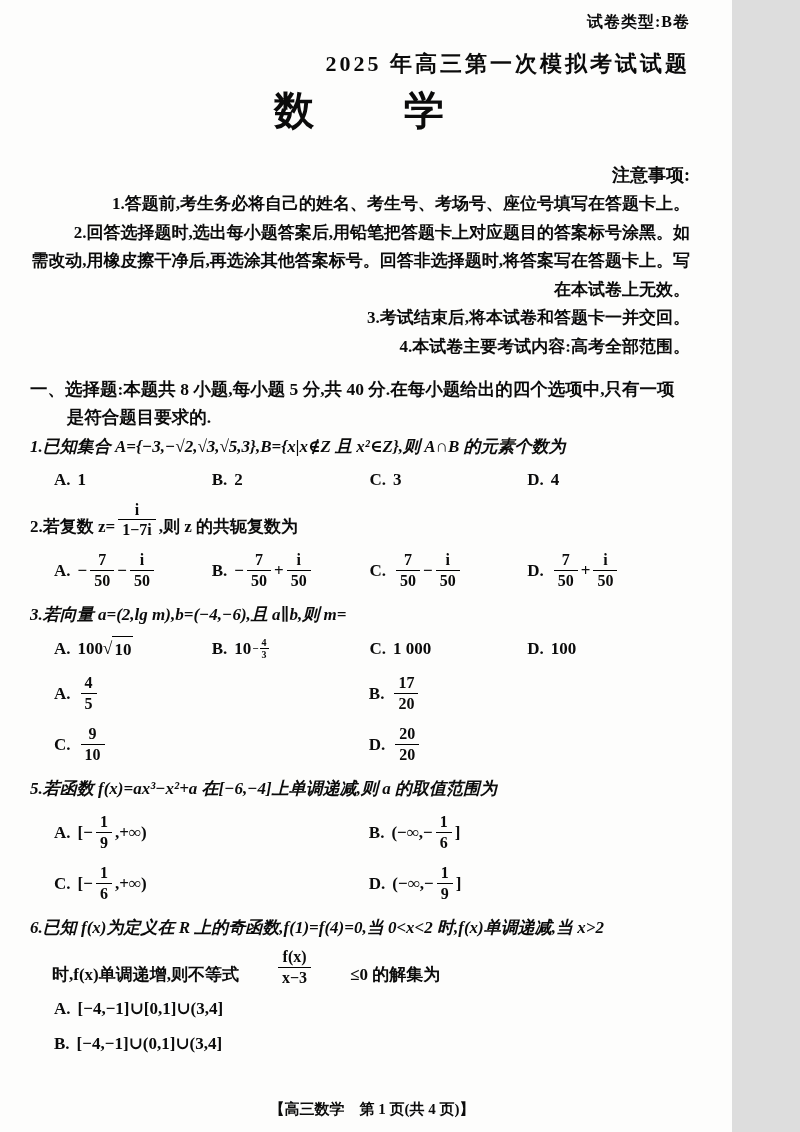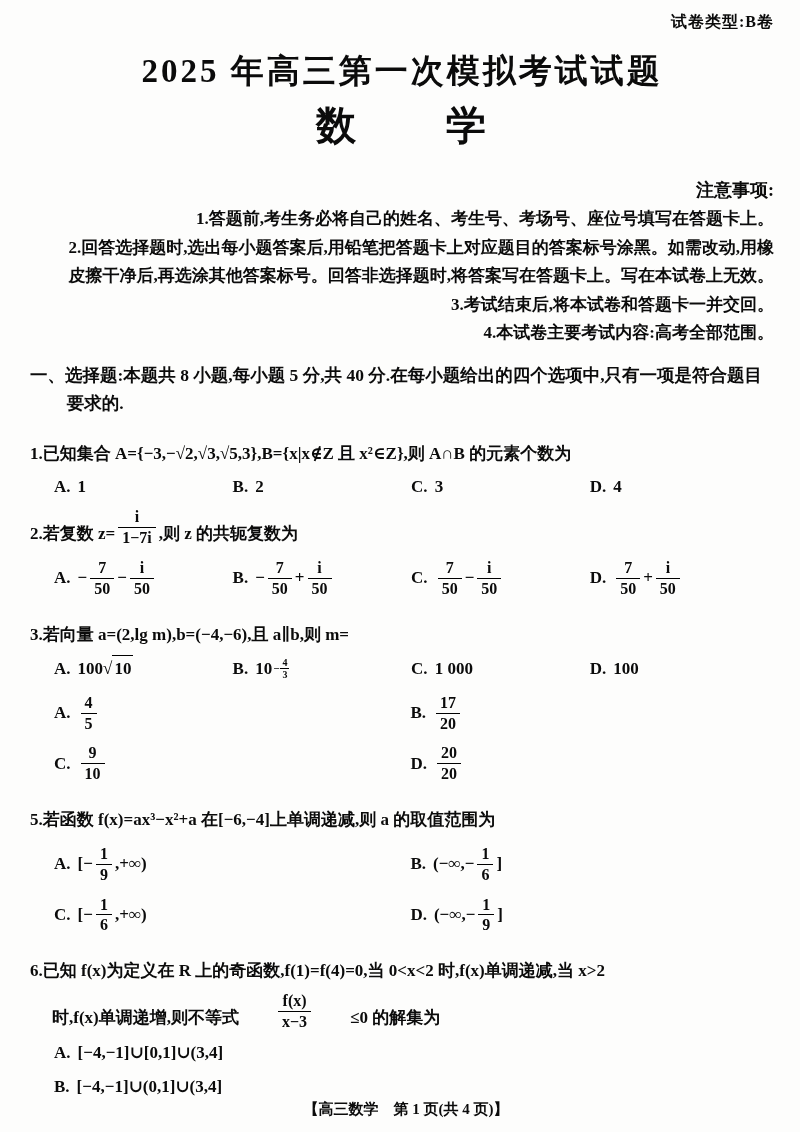--- a/index.html
+++ b/index.html
@@ -1,31 +1,31 @@
 <!DOCTYPE html>
 <html><head>
 <meta charset="utf-8">
 <style>
   html,body{margin:0;padding:0;background:#ddd;}
   .page{
-    width:800px;height:1132px;background:#fdfdfc;box-sizing:border-box;
-    padding:12px 26px 0 30px;position:relative;overflow:hidden;
+    width:732px;height:1132px;background:#fdfdfc;box-sizing:border-box;
+    padding:12px 42px 0 30px;position:relative;overflow:hidden;
     font-family:"Liberation Serif","DejaVu Serif",serif;
     color:#0b0b0b;font-weight:700;
   }
   .paper-type{text-align:right;font-size:16px;letter-spacing:1px;}
-  .title{text-align:center;font-size:33px;margin-top:16px;letter-spacing:3px;}
+  .title{text-align:right;font-size:22px;margin-top:16px;letter-spacing:3px;}
   .subject{text-align:center;font-size:40px;margin-top:4px;letter-spacing:2px;}
   .subject .ch2{margin-left:88px;}
   .notice{margin-top:22px;font-size:17px;line-height:1.68;text-align:right;}
   .notice-heading{font-size:18px;}
   .notice p{margin:0;text-indent:2em;}
   .sec{margin-top:13px;font-size:17.5px;line-height:1.6;padding-left:2.1em;text-indent:-2.1em;}
   .q{font-size:17px;line-height:1.5;}
-  .stem{margin-top:24px;}
+  .stem{margin-top:3px;font-style:italic;}
   .stem-flex{display:flex;align-items:flex-end;margin-top:8px;}
   .cont{padding-left:22px;gap:36px;}
   .opts{display:flex;align-items:center;margin:8px 0 4px 24px;}
   .opts .opt{display:flex;align-items:center;}
   .opts4 .opt{width:24.8%;}
   .opts2 .opt{width:49.5%;}
   .optline{display:flex;align-items:center;margin:9px 0 0 24px;}
   .opts-frac{margin-top:12px;margin-bottom:12px;}
   .lbl{margin-right:7px;}
   .frac{display:inline-block;text-align:center;vertical-align:middle;line-height:1.12;margin:0 3px;font-size:16px;}

